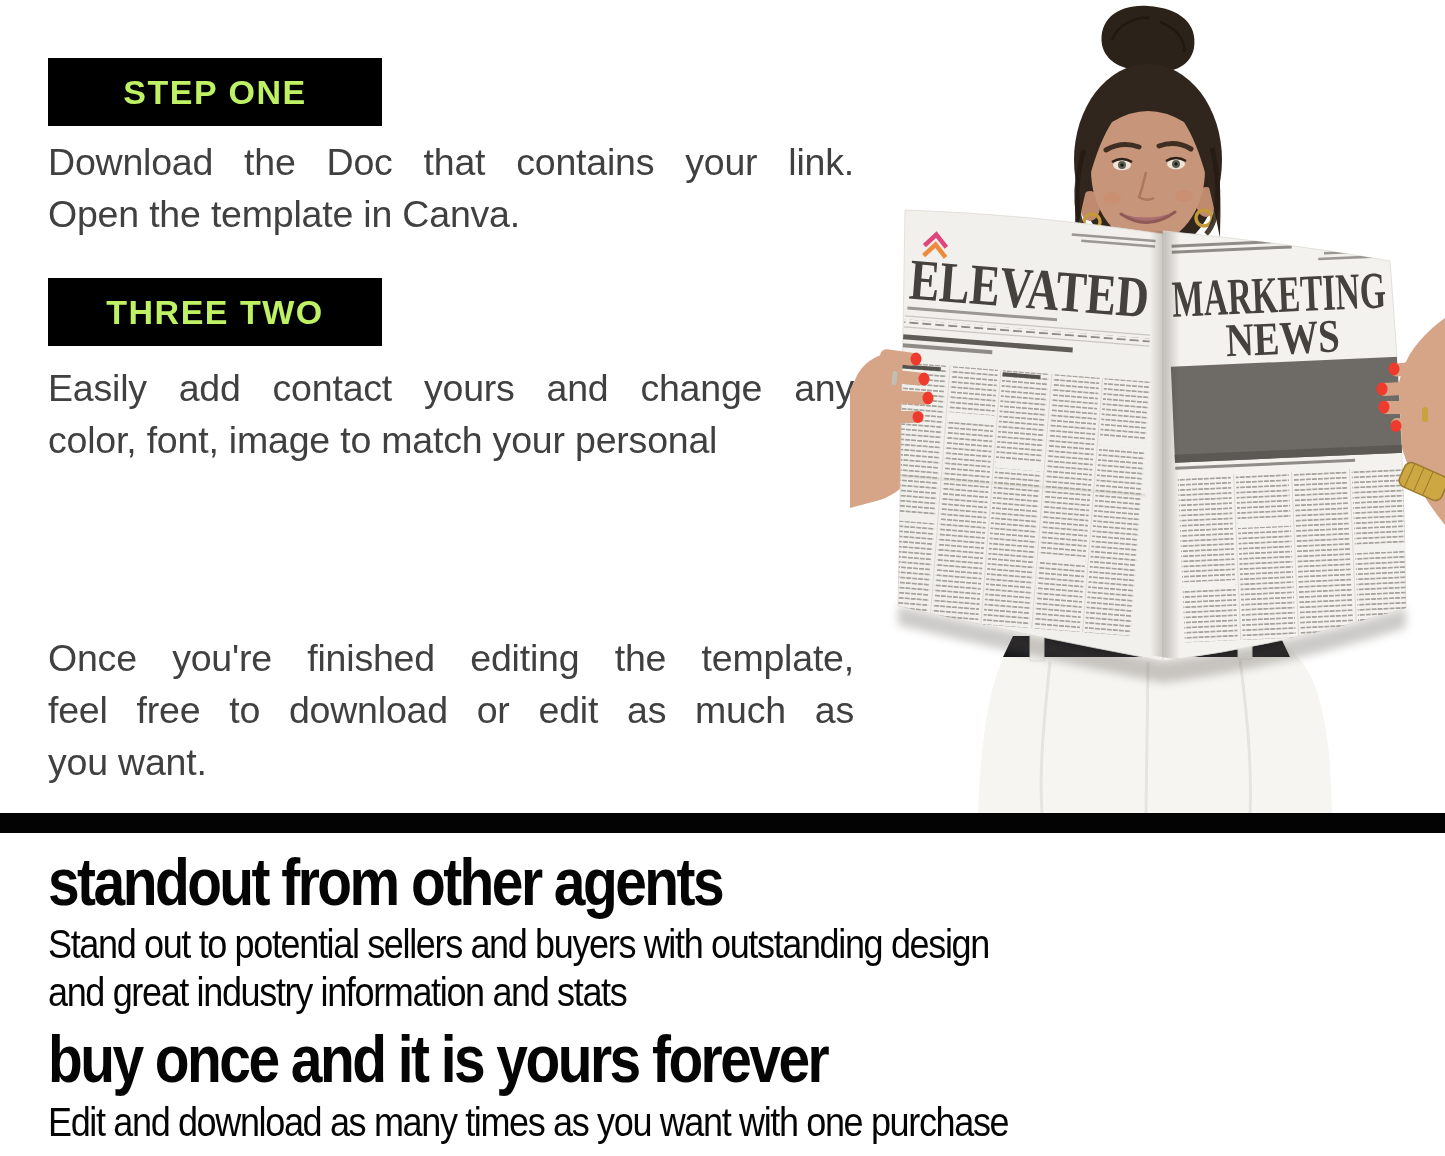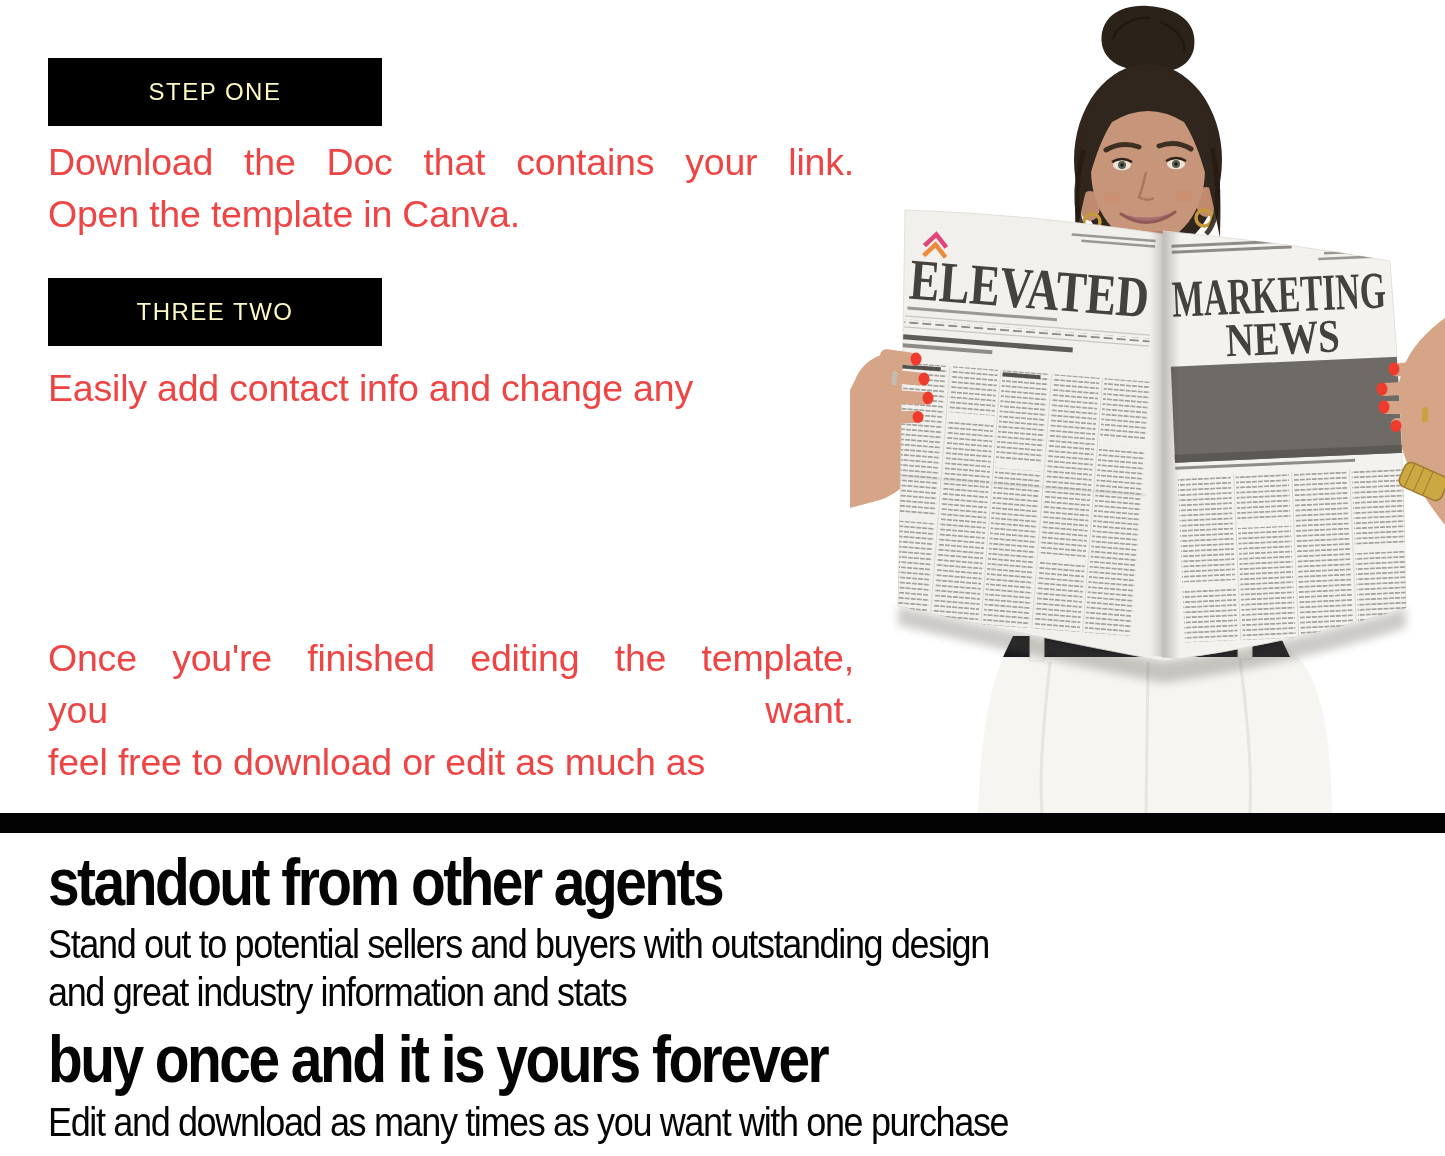--- a/index.html
+++ b/index.html
@@ -2,26 +2,26 @@
 <html><head>
 <meta charset="utf-8">
 <style>
   html,body{margin:0;padding:0;background:#fff;}
   #canvas{position:relative;width:1445px;height:1156px;background:#ffffff;overflow:hidden;
           font-family:"Liberation Sans",sans-serif;color:#000;}
 
   
   .badge{position:absolute;left:48px;width:334px;height:68px;background:#000;
          display:flex;align-items:center;justify-content:center;}
-  .badge span{color:#fef9c3;font-weight:normal;font-size:24px;letter-spacing:1.5px;}
+  .badge span{color:#bef264;font-weight:bold;font-size:34px;letter-spacing:1.5px;}
   #badge1{top:58px}#badge2{top:278px}#badge3{top:540px}
 
   
   .para{position:absolute;left:48px;width:806px;font-size:37.5px;line-height:52px;
-        color:#ef4444;letter-spacing:-0.2px;}
+        color:#404040;letter-spacing:-0.2px;}
   .para .jline:not(:last-child){text-align:justify;text-align-last:justify;}
   #para1{top:136px}#para2{top:362px}#para3{top:632px}
 
   
   .divider{position:absolute;top:813px;left:0;width:1445px;height:20px;background:#030303;}
 
   
   .benefit-h{position:absolute;left:48px;font-weight:bold;font-size:67px;line-height:70px;
              letter-spacing:-3px;transform:scaleX(.85);transform-origin:0 0;white-space:nowrap;color:#050505;}
   #bh1{top:847px}#bh2{top:1024px}
@@ -42,27 +42,28 @@
   </div>
   <div class="para" id="para1">
       <div class="jline">Download the Doc that contains your link.</div>
       <div class="jline">Open the template in Canva.</div>
     </div>
 
   <div class="badge" id="badge2">
     <span>THREE TWO</span>
   </div>
   <div class="para" id="para2">
-      <div class="jline">Easily add contact info and change any</div>
+      <div class="jline">Easily add contact yours and change any</div>
+      <div class="jline">color, font, image to match your personal</div>
     </div>
 
   <div class="para" id="para3">
       <div class="jline">Once you're finished editing the template,</div>
+      <div class="jline">feel free to download or edit as much as</div>
       <div class="jline">you want.</div>
-      <div class="jline">feel free to download or edit as much as</div>
     </div>
 
   <svg id="photo" viewBox="0 0 595 813">
     <defs>
       <pattern id="newstext" width="6" height="5.1" patternUnits="userSpaceOnUse">
         <rect x="0" y="1.7" width="4.9" height="1.7" fill="#a5a29c"></rect>
       </pattern>
       <pattern id="tinyrow" width="13" height="4" patternUnits="userSpaceOnUse">
         <rect x="0" y="1" width="9" height="2" fill="#8f8c87"></rect>
       </pattern>

